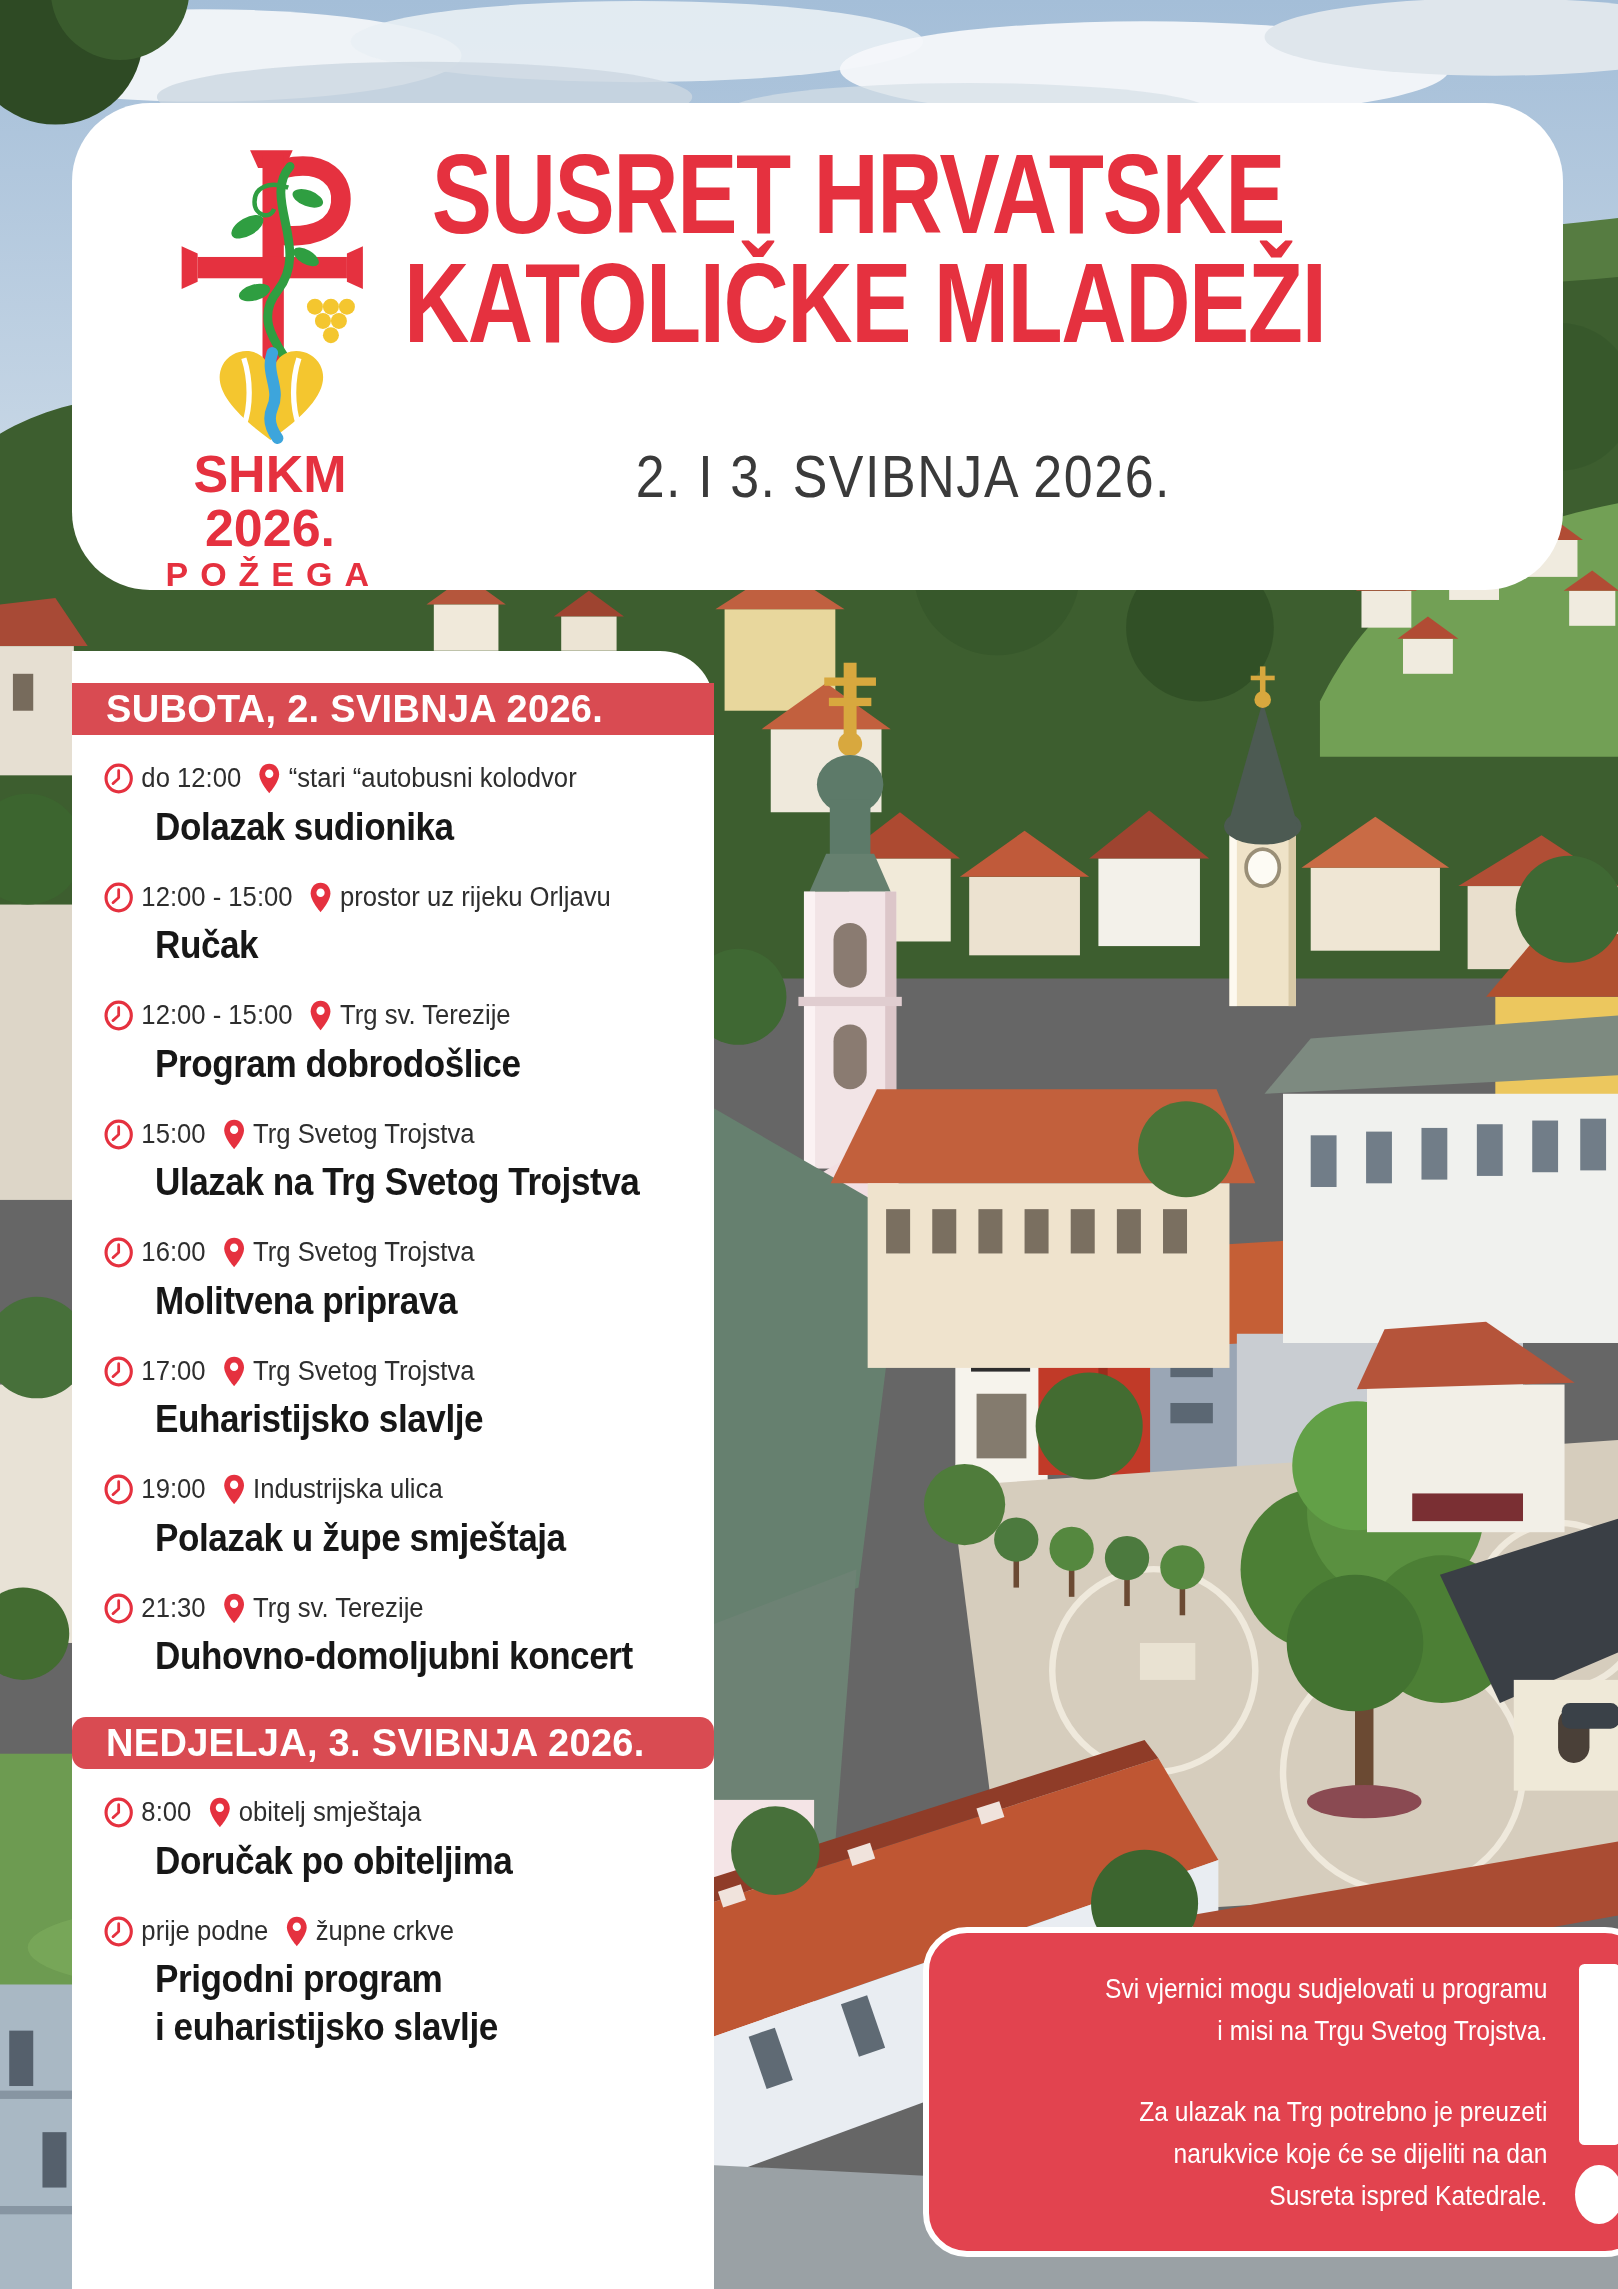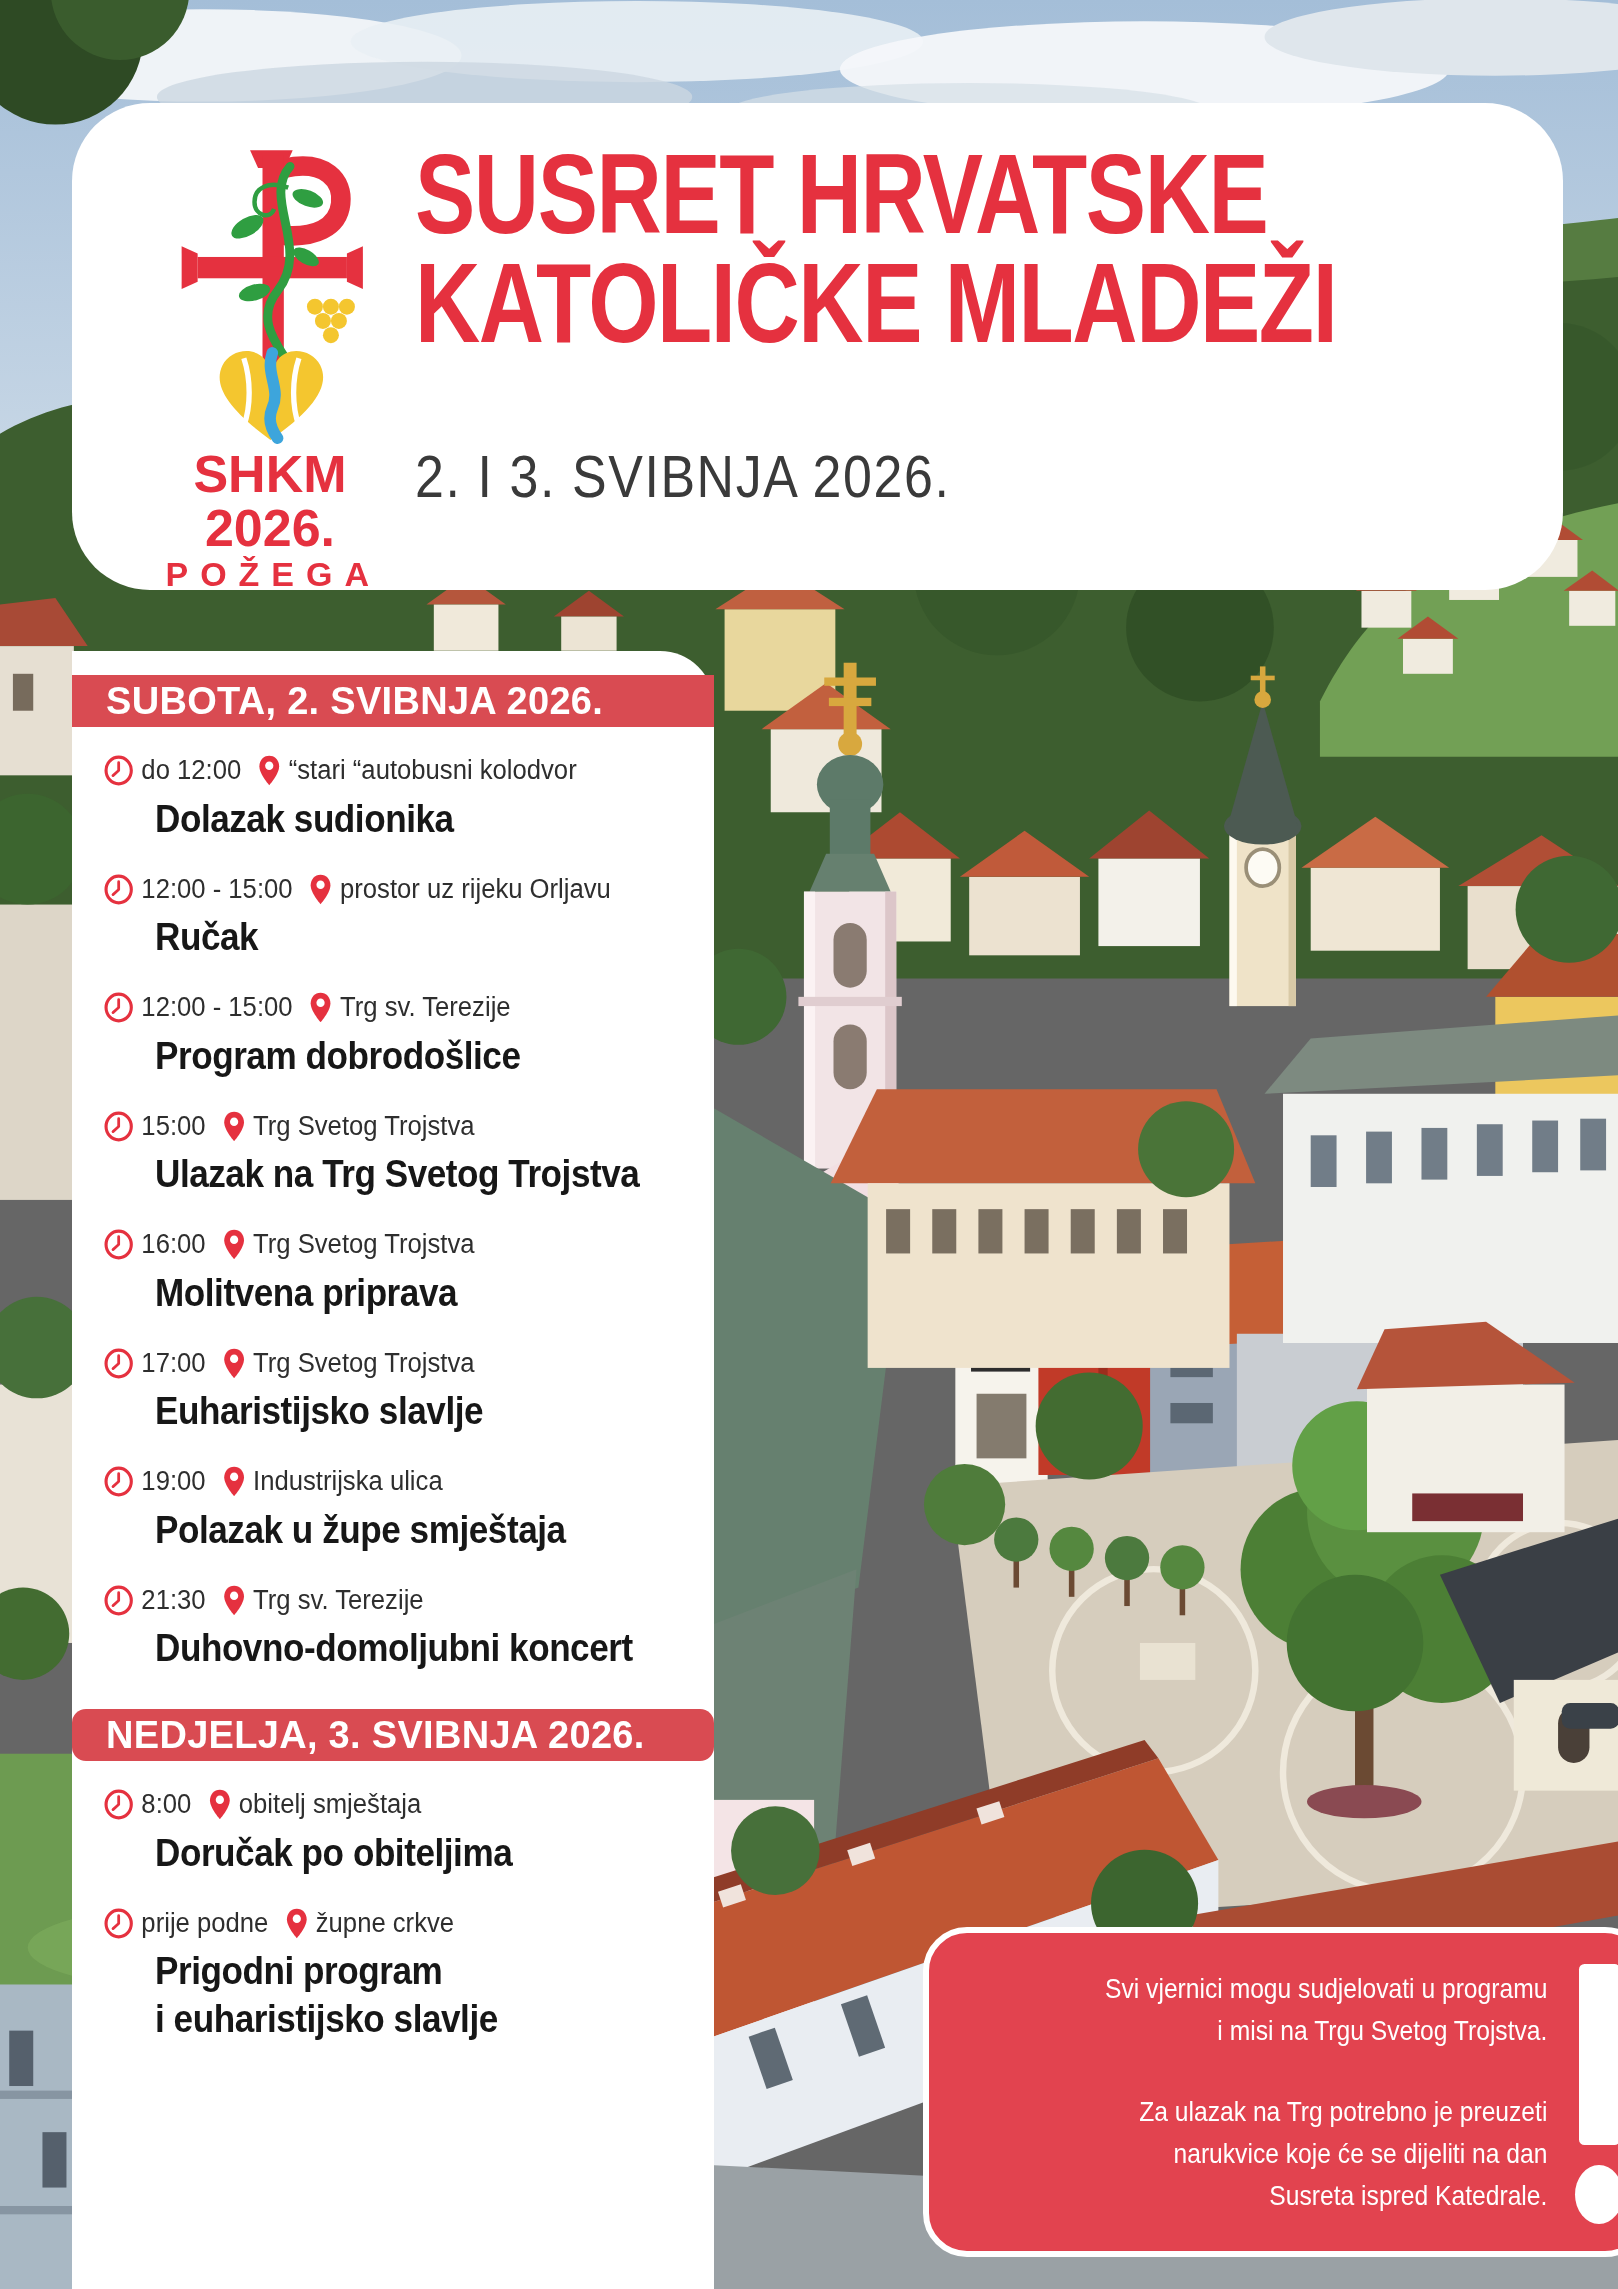--- a/index.html
+++ b/index.html
@@ -10,32 +10,32 @@
   }
   .scene{position:absolute; inset:0; width:1619px; height:2290px; display:block;}
 
   
   .card{position:absolute; left:72px; top:103px; width:1491px; height:487px;
         background:#fff; border-radius:78px;}
   .logo-block{position:absolute; left:55px; top:37px; width:286px; text-align:center;}
   .logo{display:block; margin:0 auto; width:231px; height:305px;}
   .logo-cap1{font-size:52px; font-weight:700; color:var(--accent); line-height:1.05; margin-top:1.8px;}
   .logo-cap2{font-size:34px; font-weight:800; color:var(--accent); letter-spacing:12px; text-indent:6.5px; line-height:1.1;}
-  .title-block{position:absolute; left:343px; top:37px; width:1135px;}
+  .title-block{position:absolute; left:332px; top:37px; width:1135px;text-align:center;}
   .title-line{font-size:113px; line-height:109px; font-weight:800; color:var(--accent);
               letter-spacing:-1.8px; transform:scaleX(.8); transform-origin:left top; white-space:nowrap;}
   .date-line{margin-top:85px; font-size:59px; font-weight:400; color:#3a3a3a; letter-spacing:1.8px;
              transform:scaleX(.88); transform-origin:left top; white-space:nowrap;}
 
   
   .panel{position:absolute; left:72px; top:651px; width:642px; height:1639px;
          background:#ffffff; border-top-right-radius:54px;}
   .day-bar{height:52px; background:var(--daybar); display:flex; align-items:center;
            padding-left:34px; color:#fff; font-weight:800; font-size:38px; letter-spacing:0.3px; white-space:nowrap;}
-  .day-bar.first{margin-top:24px;}
+  .day-bar.first{margin-top:32px;}
   .day-bar.second{margin-top:5.5px;border-radius:14px;}
   .items{padding:25px 5.5px 3.7px 31px;}
   .item{margin-bottom:28px;}
   .item .meta{display:flex; align-items:center; gap:7.4px; font-size:27px; color:#2e2e2e;
               line-height:37px; transform:scaleX(.95); transform-origin:left center; white-space:nowrap;}
   .item .meta svg.clock{width:33px; height:33px; flex:0 0 auto;}
   .item .meta svg.pin{width:26px; height:33px; flex:0 0 auto; margin-left:9.2px;}
   .item-title{margin-left:52px; margin-top:5.5px; font-size:39px; font-weight:800; color:#171717;
               line-height:48px; letter-spacing:-0.5px; white-space:pre-line;
               transform:scaleX(.9); transform-origin:left top;}

